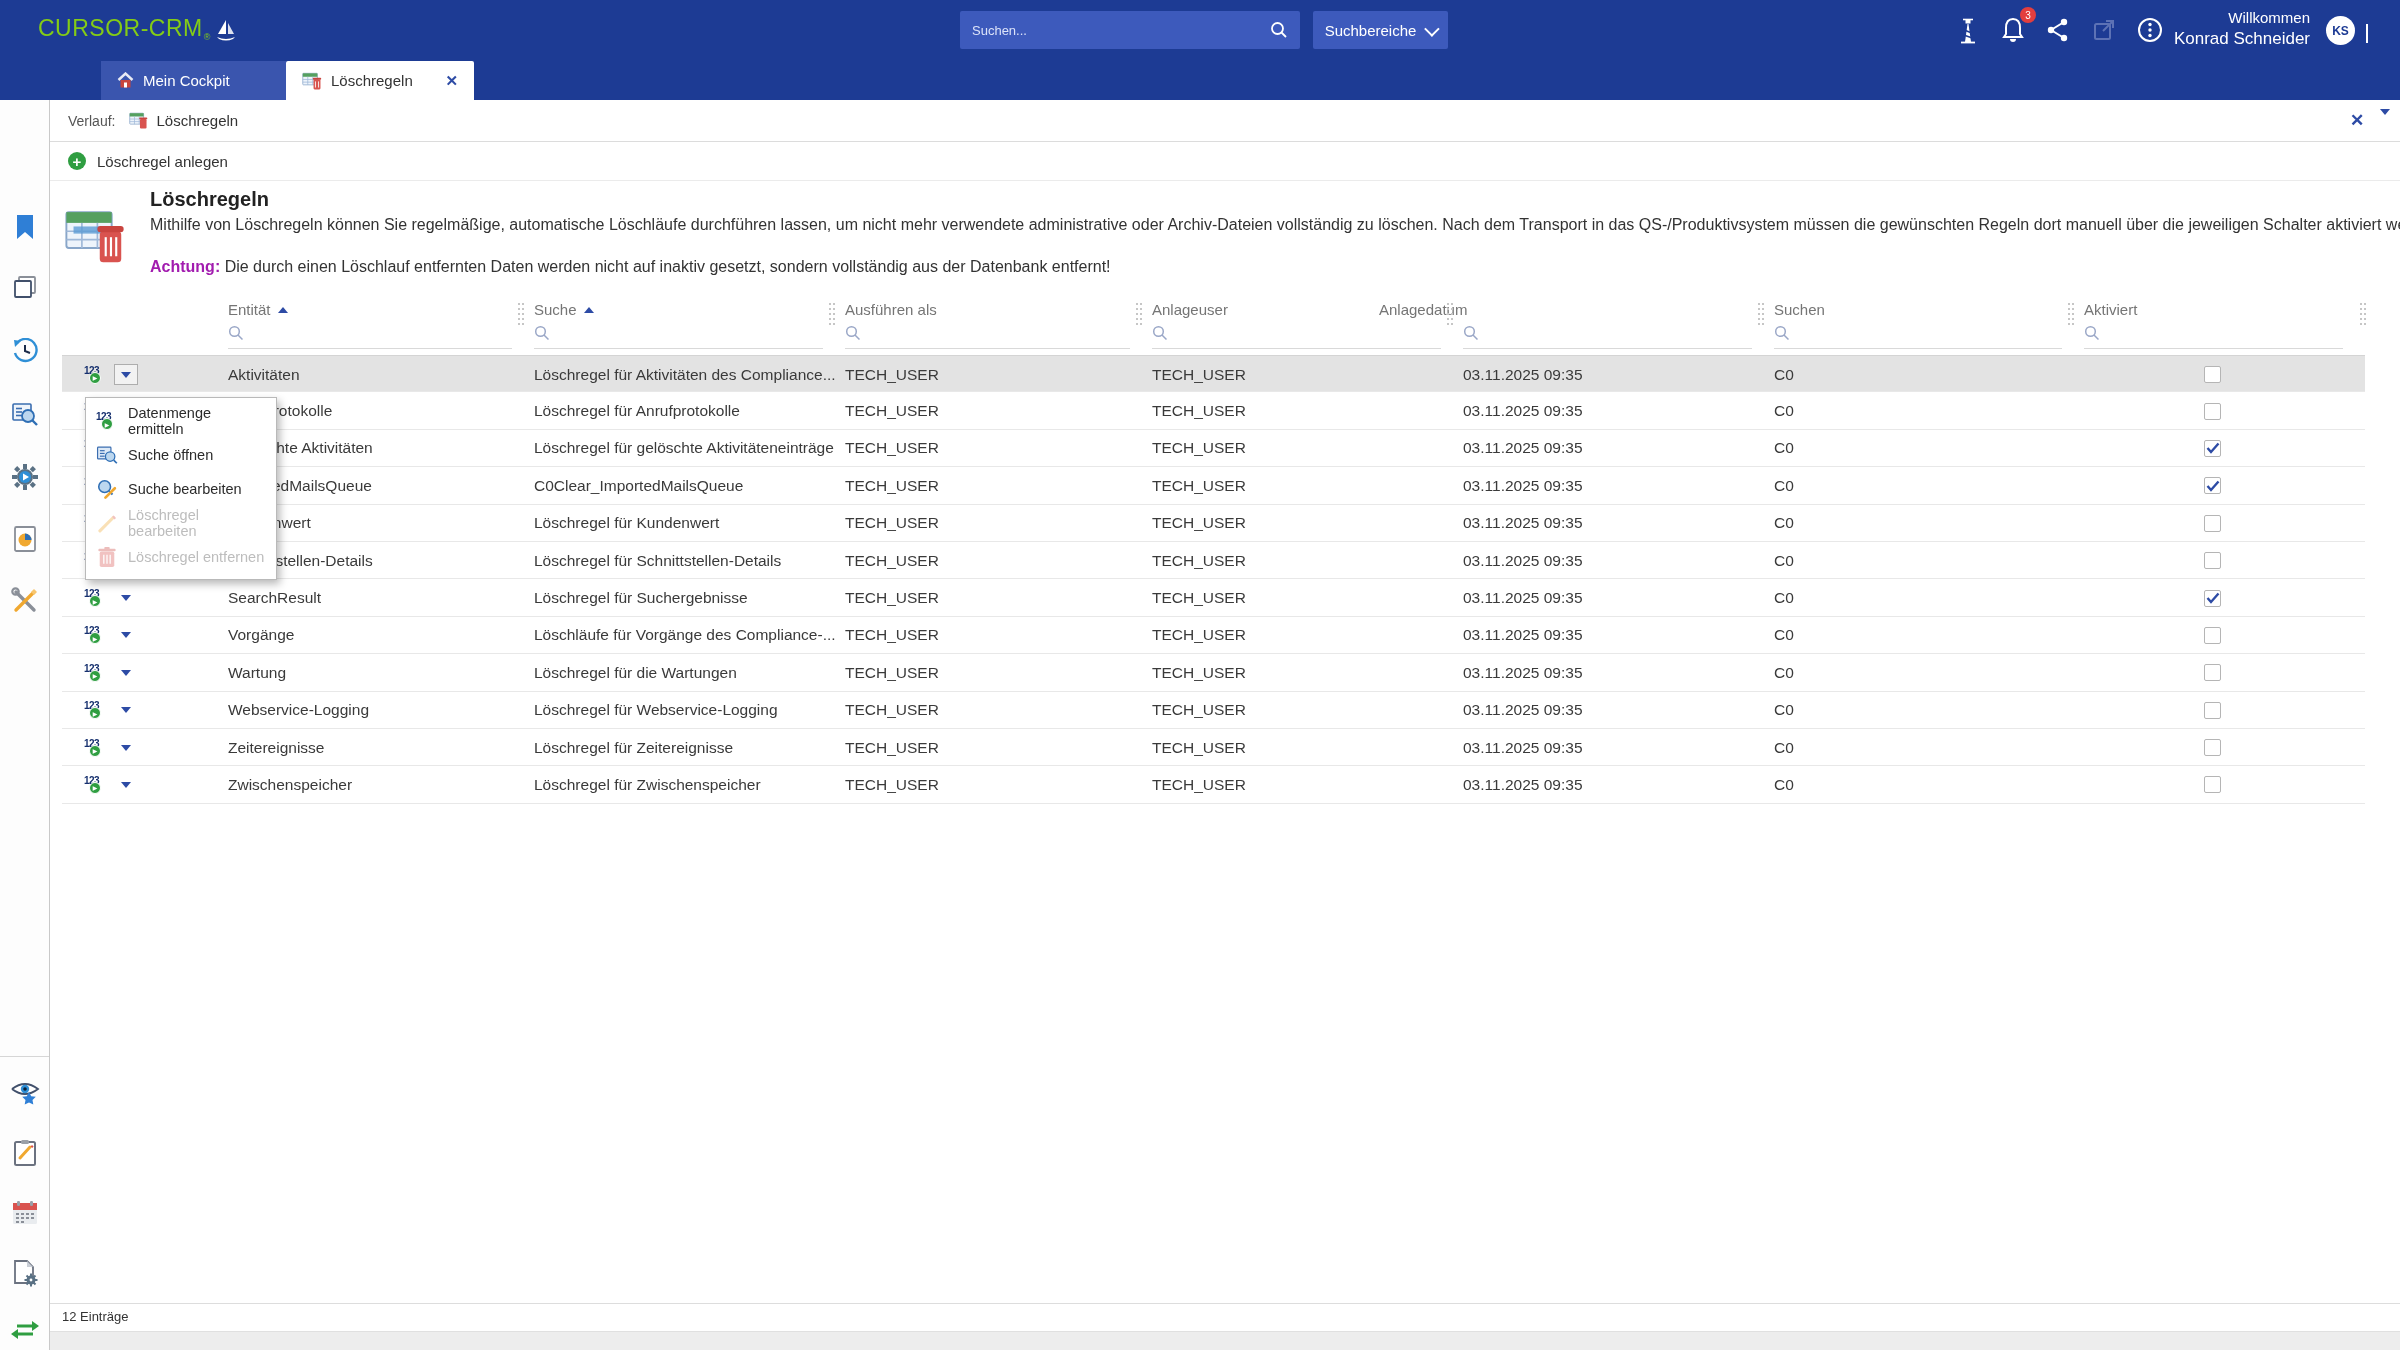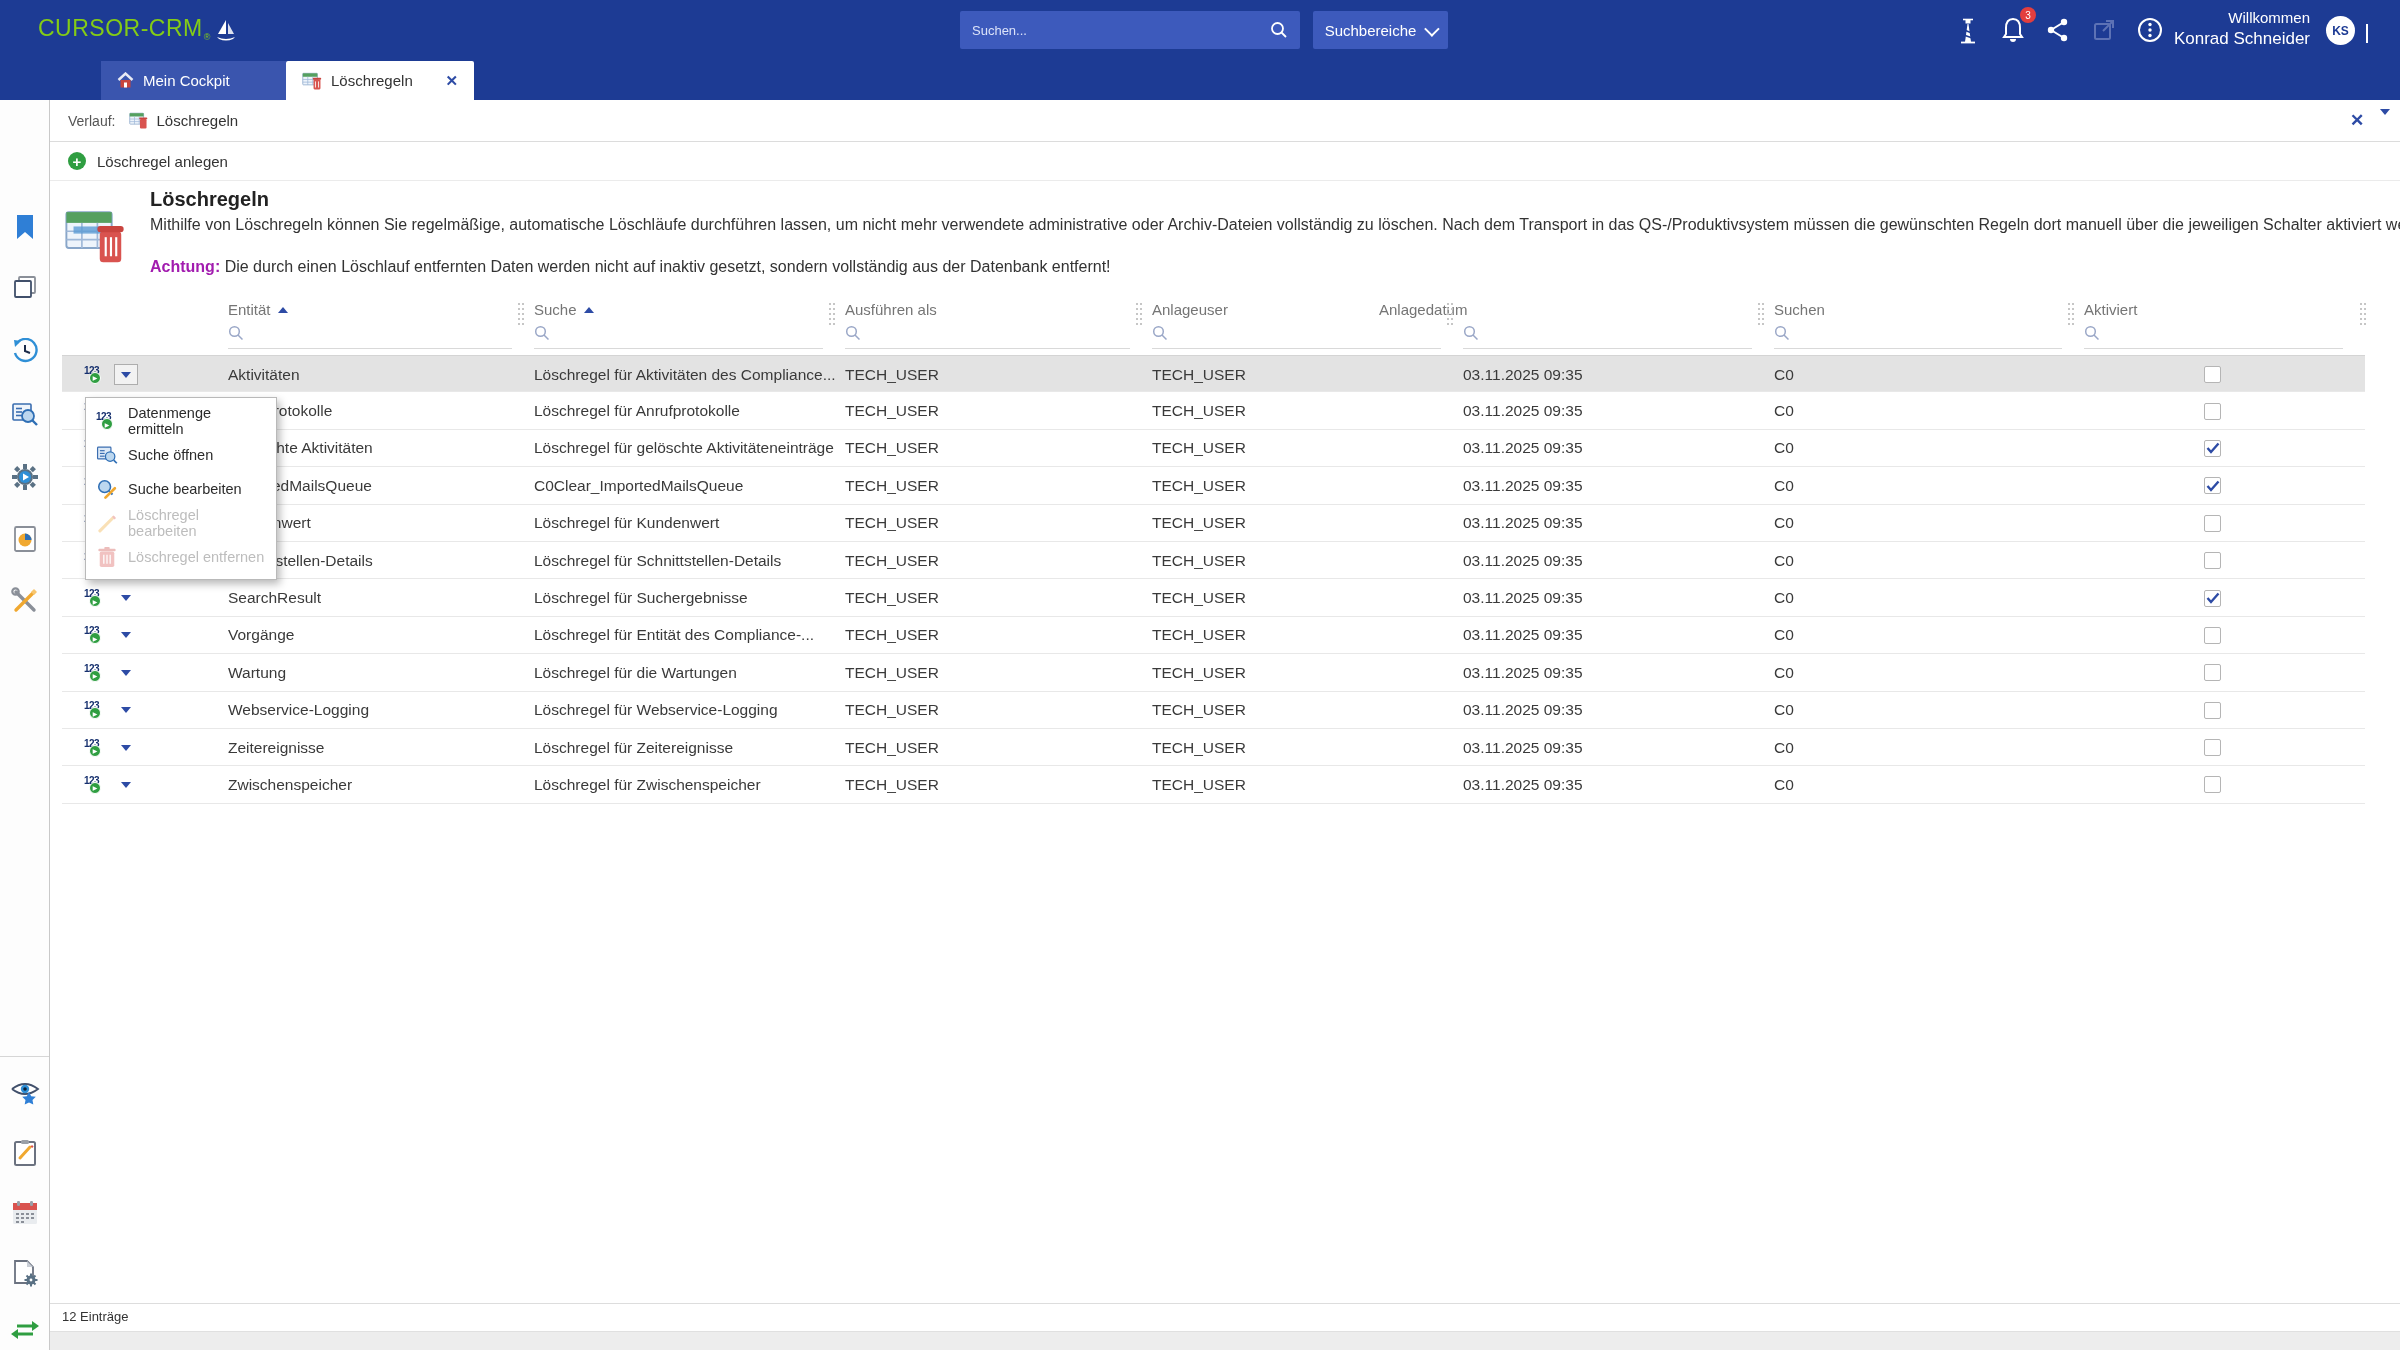--- a/index.html
+++ b/index.html
@@ -602,21 +602,21 @@
             <span class="num">123</span>
             <span class="play">▶</span>
           </span>
         </span>
         <span class="cell" style="left:52px;">
           <span class="row-dd">
             <span class="tri"></span>
           </span>
         </span>
         <span class="cell" style="left:166px;">Vorgänge</span>
-        <span class="cell" style="left:472px;">Löschregel für Entität des Compliance-...</span>
+        <span class="cell" style="left:472px;">Löschläufe für Vorgänge des Compliance-...</span>
         <span class="cell" style="left:783px;">TECH_USER</span>
         <span class="cell" style="left:1090px;">TECH_USER</span>
         <span class="cell" style="left:1401px;">03.11.2025 09:35</span>
         <span class="cell" style="left:1712px;">C0</span>
         <span class="cell" style="left:2142px;">
           <span class="checkbox"></span>
         </span>
       </div>
       <div class="grid-row">
         <span class="cell" style="left:22px;">

